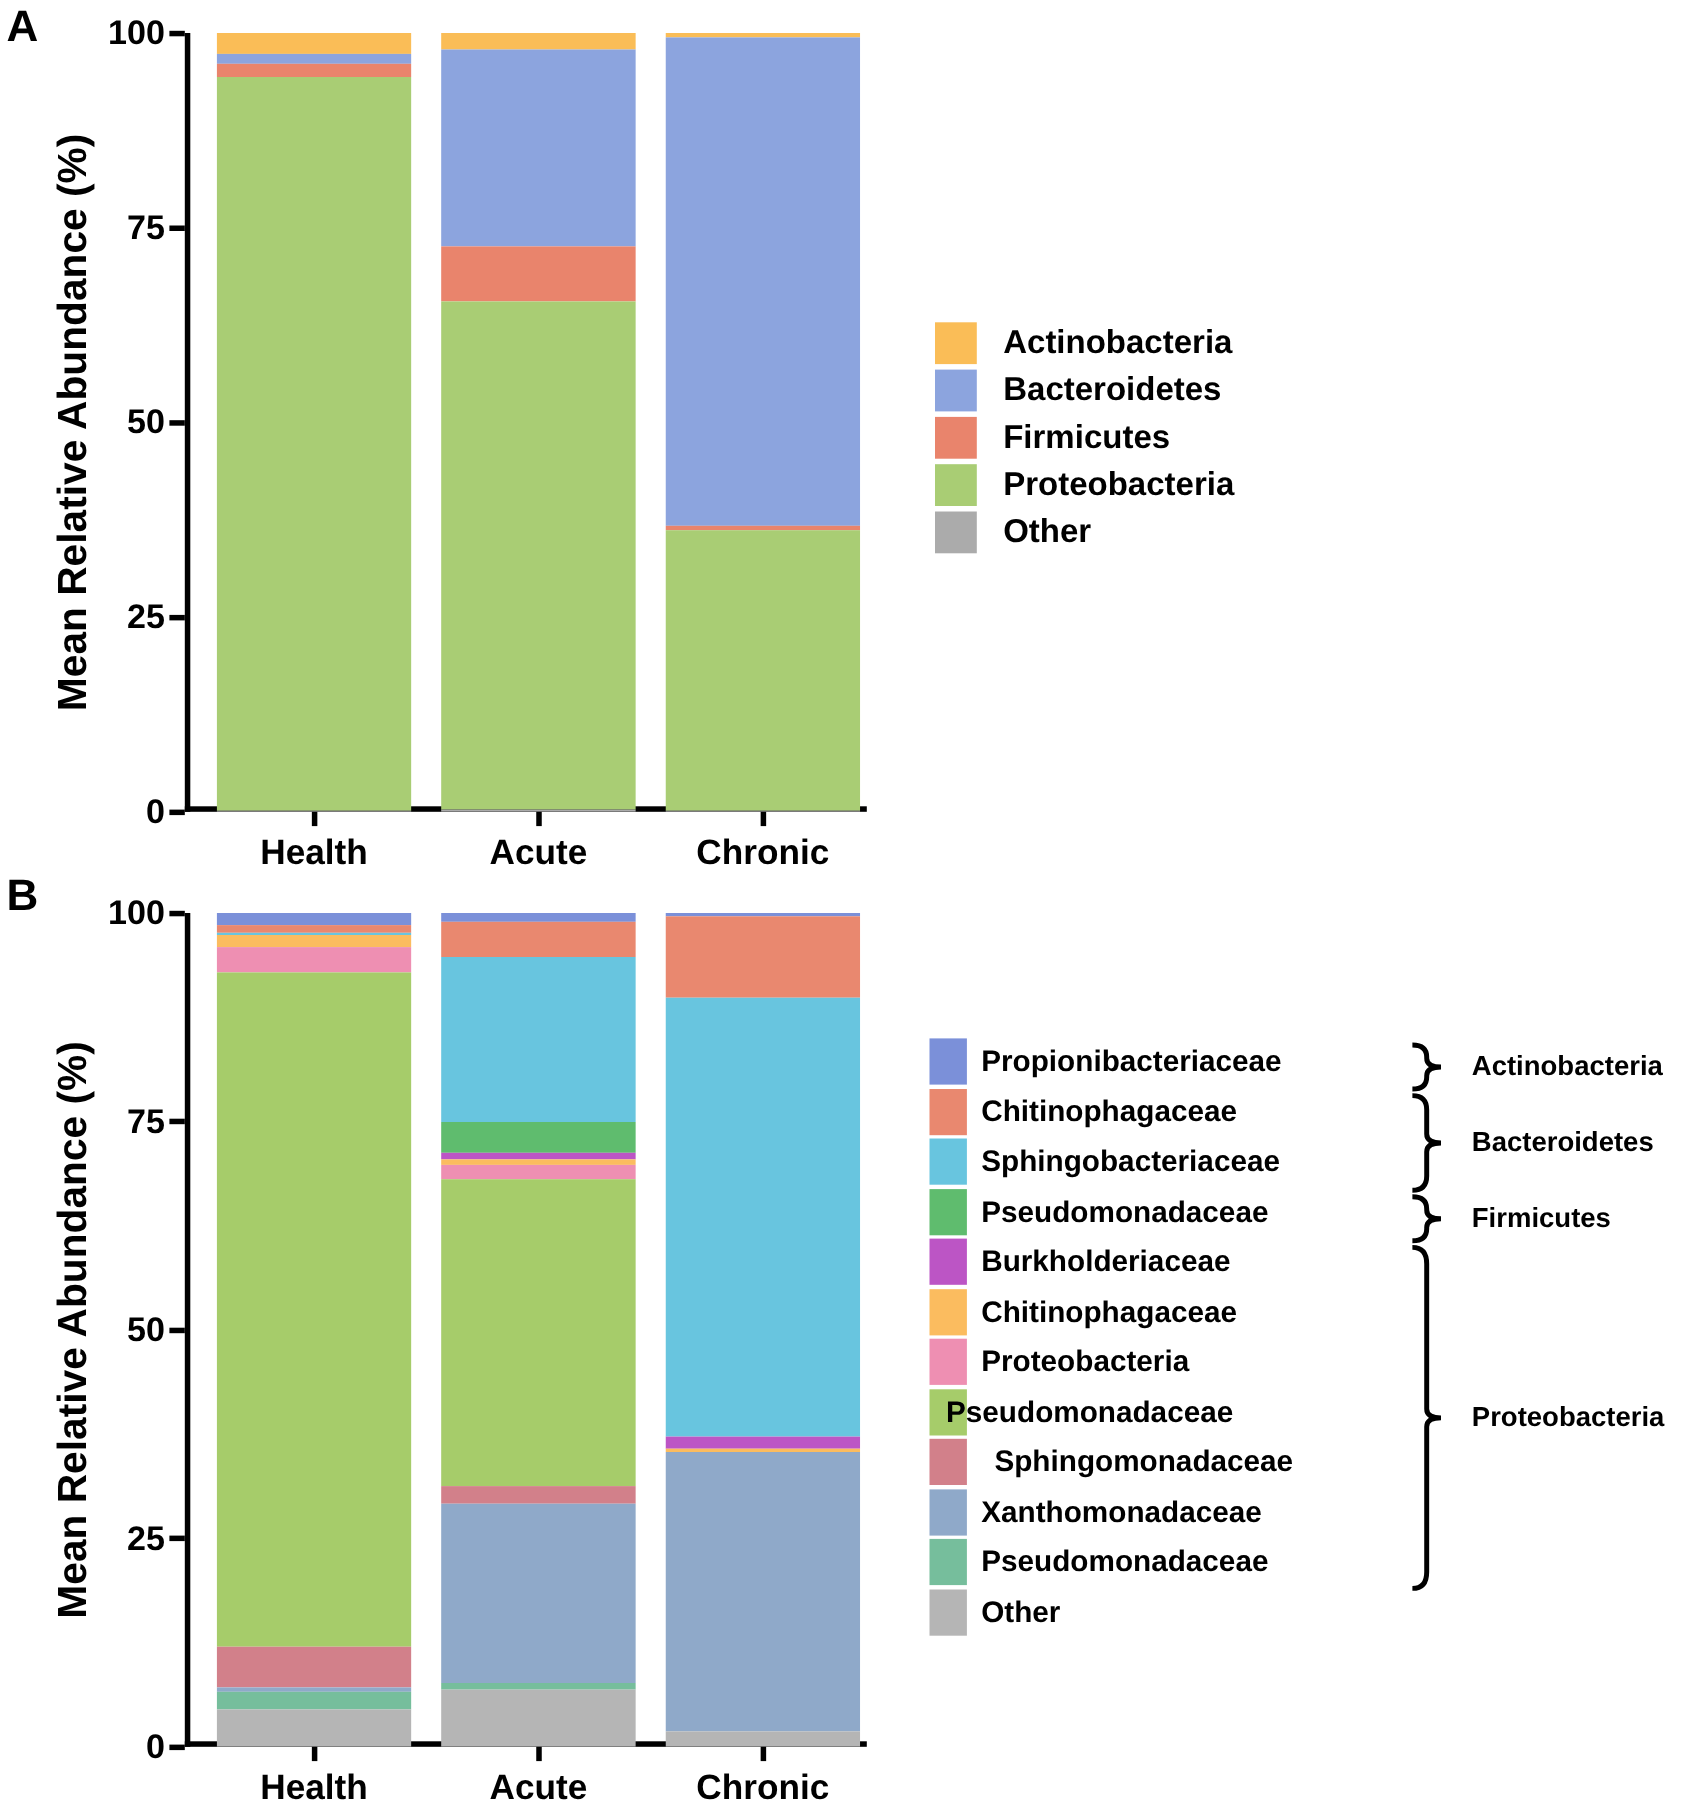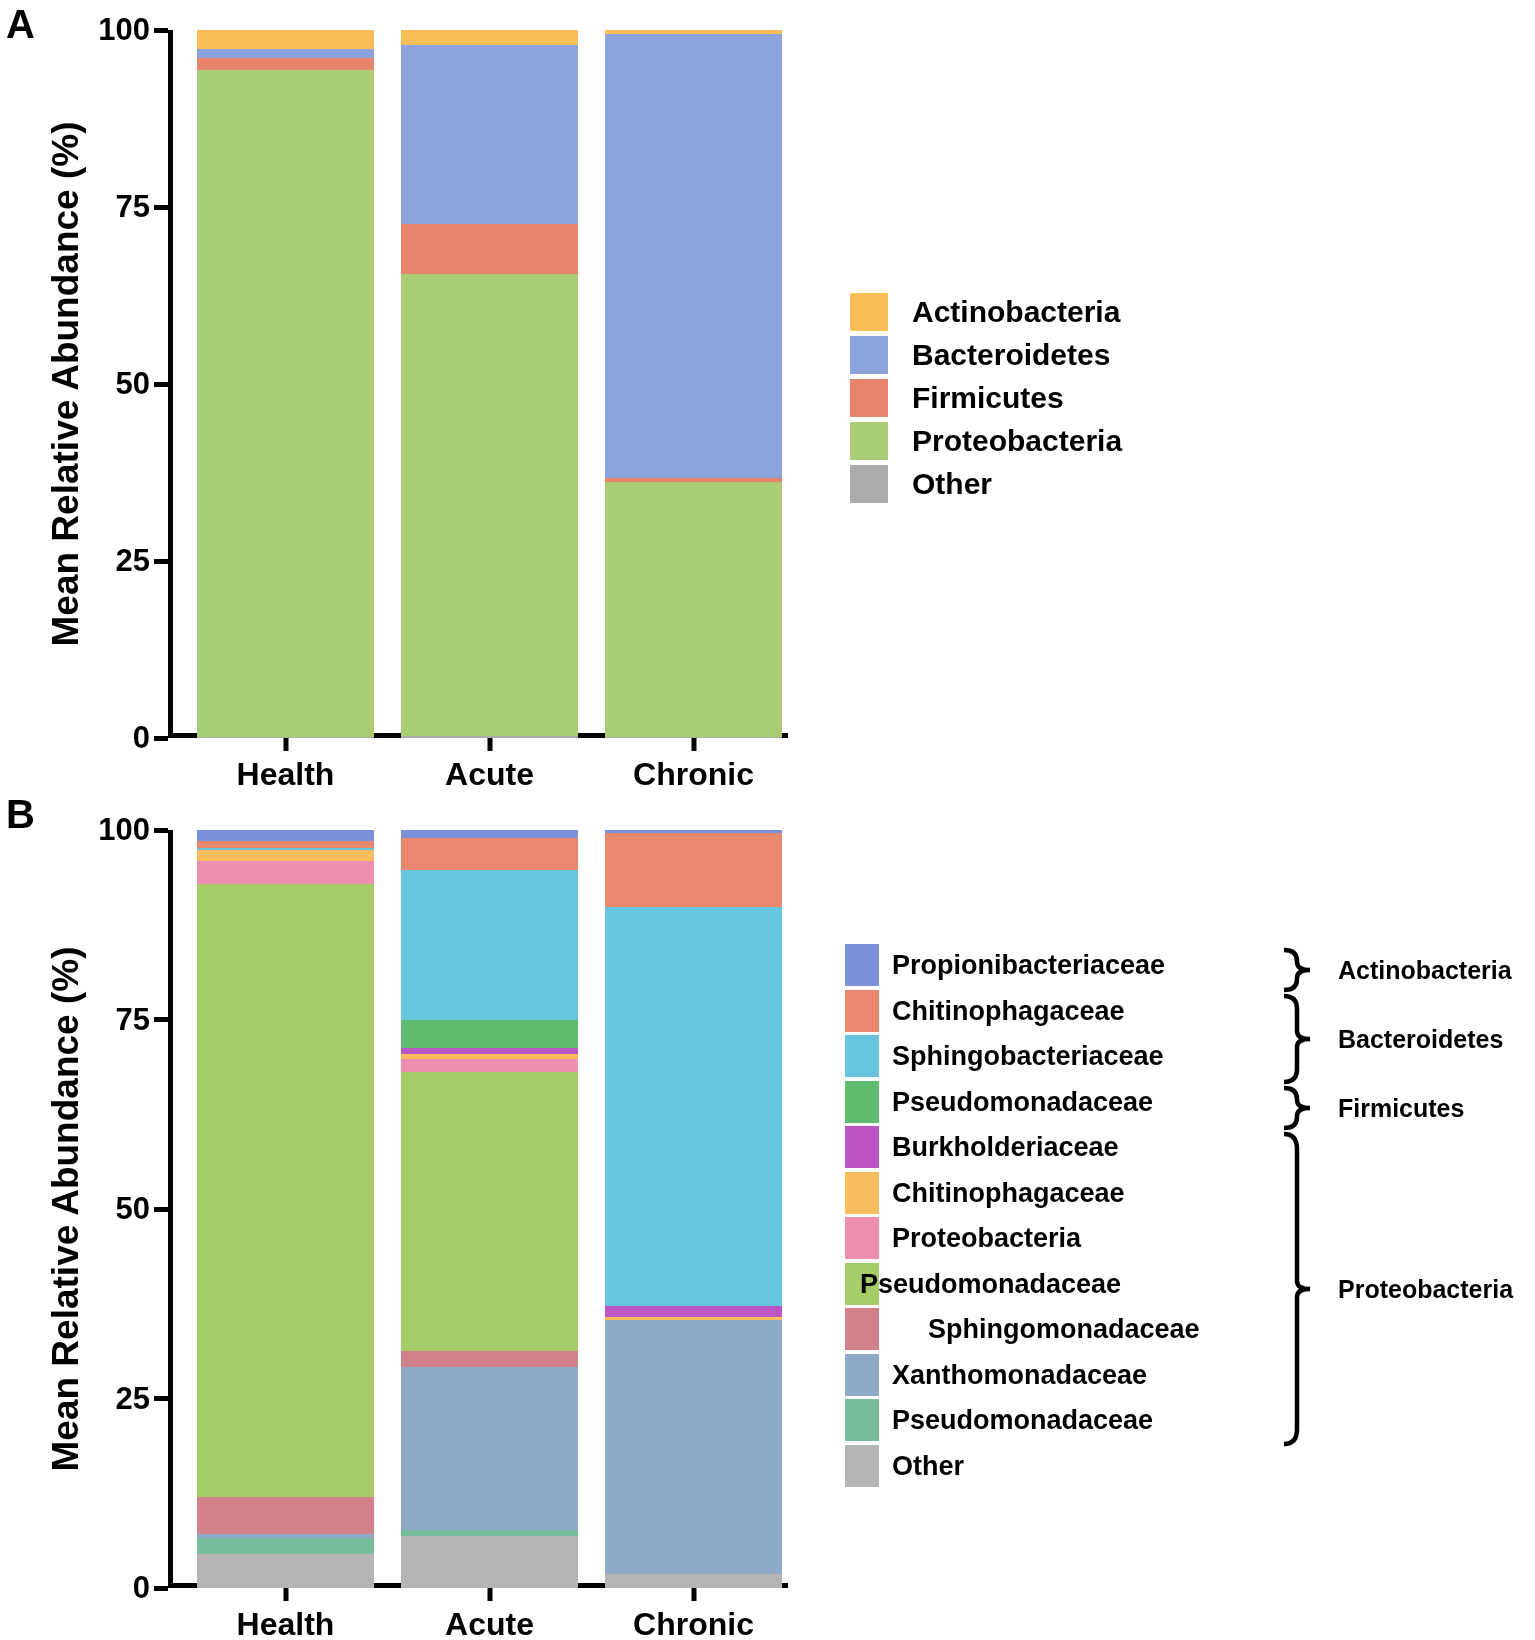--- a/index.html
+++ b/index.html
@@ -151,21 +151,21 @@
       <div class="abs legend-label" style="left: 892px; top: 1101.5px;">Pseudomonadaceae</div>
       <div class="abs legend-swatch" style="left: 845px; top: 1126px; width: 34px; height: 42px; background: rgb(188, 85, 197);"></div>
       <div class="abs legend-label" style="left: 892px; top: 1147px;">Burkholderiaceae</div>
       <div class="abs legend-swatch" style="left: 845px; top: 1171.5px; width: 34px; height: 42px; background: rgb(251, 188, 95);"></div>
       <div class="abs legend-label" style="left: 892px; top: 1192.5px;">Chitinophagaceae</div>
       <div class="abs legend-swatch" style="left: 845px; top: 1217px; width: 34px; height: 42px; background: rgb(238, 143, 178);"></div>
       <div class="abs legend-label" style="left: 892px; top: 1238px;">Proteobacteria</div>
       <div class="abs legend-swatch" style="left: 845px; top: 1262.5px; width: 34px; height: 42px; background: rgb(166, 204, 106);"></div>
       <div class="abs legend-label" style="left: 860px; top: 1283.5px;">Pseudomonadaceae</div>
       <div class="abs legend-swatch" style="left: 845px; top: 1308px; width: 34px; height: 42px; background: rgb(210, 128, 138);"></div>
-      <div class="abs legend-label" style="left: 928px; top: 1329px; text-align: right;">Sphingomonadaceae</div>
+      <div class="abs legend-label" style="left: 904px; top: 1329px; text-align: right;">Sphingomonadaceae</div>
       <div class="abs legend-swatch" style="left: 845px; top: 1353.5px; width: 34px; height: 42px; background: rgb(143, 169, 201);"></div>
       <div class="abs legend-label" style="left: 892px; top: 1374.5px;">Xanthomonadaceae</div>
       <div class="abs legend-swatch" style="left: 845px; top: 1399px; width: 34px; height: 42px; background: rgb(118, 190, 156);"></div>
       <div class="abs legend-label" style="left: 892px; top: 1420px;">Pseudomonadaceae</div>
       <div class="abs legend-swatch" style="left: 845px; top: 1444.5px; width: 34px; height: 42px; background: rgb(181, 181, 181);"></div>
       <div class="abs legend-label" style="left: 892px; top: 1465.5px;">Other</div>
     </div>
 
   <div class="abs" style="left:0;top:0;">
     <svg class="abs bracket-svg" style="left:1282px;top:947px;" width="34" height="46" viewBox="0 0 34 46">

